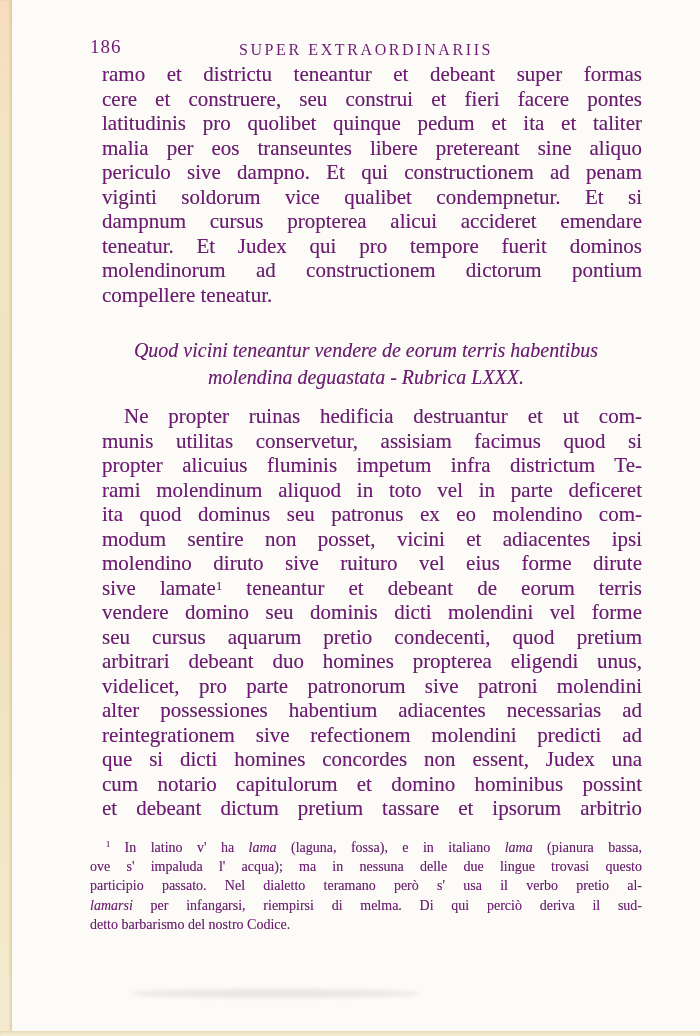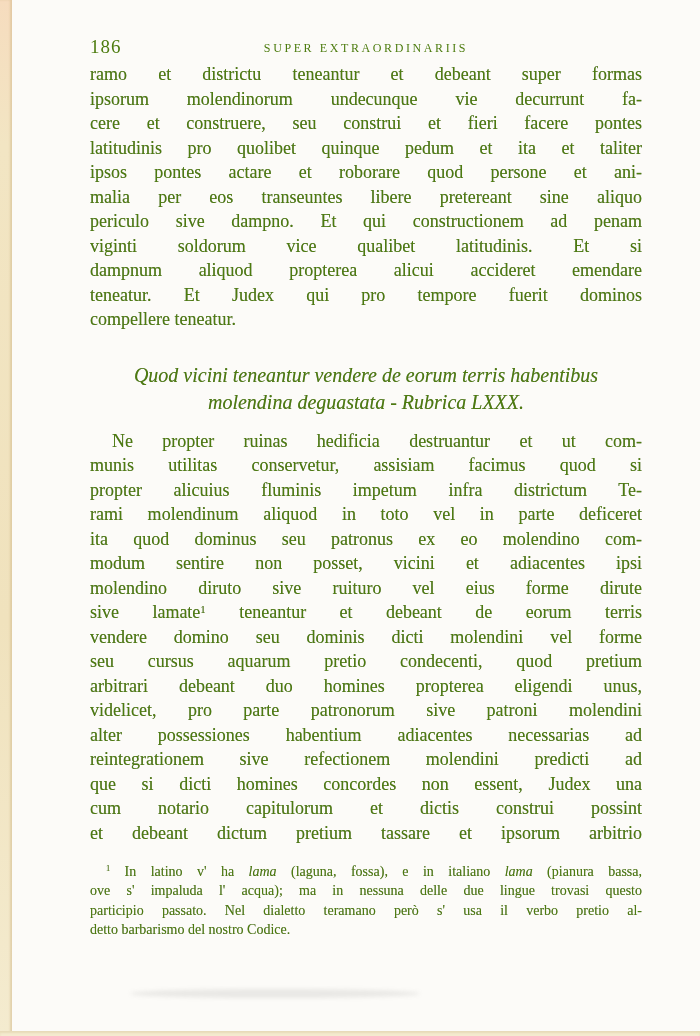--- a/index.html
+++ b/index.html
@@ -1,38 +1,38 @@
 <!DOCTYPE html>
 <html><head>
 <meta charset="utf-8">
 <style>
   html,body{margin:0;padding:0;background:#e9e9e9;}
   .page{
     position:relative;width:700px;height:1036px;margin:0 auto;
     background:#fcfbf8;overflow:hidden;
     font-family:"Liberation Serif","DejaVu Serif",serif;
-    color:#4d7c0f;
+    color:#701a75;
   }
   .edge-l{
     position:absolute;left:0;top:0;width:12px;height:100%;
     background:linear-gradient(180deg,#f6dcbe 0%,#f2e5c3 14%,#f0e2bd 60%,#f4ebcf 100%);
     box-shadow:inset -2px 0 2px rgba(205,180,130,.45);
   }
   .edge-b{
     position:absolute;left:0;bottom:0;width:100%;height:5px;
     background:#f4ebcf;box-shadow:inset 0 2px 2px rgba(210,190,140,.35);
   }
   .content{position:absolute;left:90px;top:36px;width:552px;}
   .hdr{position:relative;height:26px;}
   .hnum{position:absolute;left:0;top:0;font-size:19px;letter-spacing:1px;}
   .htitle{
-    text-align:center;font-size:12px;letter-spacing:2.6px;
+    text-align:center;font-size:16px;letter-spacing:2.6px;
     padding-top:5px;white-space:nowrap;
   }
-  .bodytext{font-size:18px;line-height:24.5px;text-shadow:0 0 .6px rgba(58,58,60,.5);}
+  .bodytext{font-size:21px;line-height:24.5px;text-shadow:0 0 .6px rgba(58,58,60,.5);margin-left:12px;}
   .tline{text-align:justify;text-align-last:justify;text-justify:inter-word;}
   .short-end .tline:last-child{text-align-last:left;}
   .indent-first .tline:first-child{text-indent:22px;font-family:Liberation Serif, serif;}
   .heading{
     font-style:italic;font-size:20px;line-height:27px;margin-top:30px;
     text-shadow:0 0 .6px rgba(58,58,60,.5);
   }
   .heading .tline{text-align:center;text-align-last:center;}
   .para2{margin-top:13px;}
   .footnote{margin-top:17px;font-size:14px;line-height:19.4px;text-shadow:0 0 .5px rgba(58,58,60,.45);}
@@ -53,29 +53,28 @@
   <div class="smudge"></div>
 
   <div class="content">
     <div class="hdr">
       <span class="hnum">186</span>
       <div class="htitle">SUPER EXTRAORDINARIIS</div>
     </div>
 
     <div class="bodytext short-end">
         <div class="tline">ramo et districtu teneantur et debeant super formas</div>
-        <div class="tline">ipsorum molendinorum undecunque vie decurrunt fa-</div>
         <div class="tline">cere et construere, seu construi et fieri facere pontes</div>
         <div class="tline">latitudinis pro quolibet quinque pedum et ita et taliter</div>
-        <div class="tline">ipsos pontes actare et roborare quod persone et ani-</div>
         <div class="tline">malia per eos transeuntes libere pretereant sine aliquo</div>
         <div class="tline">periculo sive dampno. Et qui constructionem ad penam</div>
-        <div class="tline">viginti soldorum vice qualibet latitudinis. Et si</div>
-        <div class="tline">dampnum aliquod propterea alicui accideret emendare</div>
+        <div class="tline">viginti soldorum vice qualibet condempnetur. Et si</div>
+        <div class="tline">dampnum cursus propterea alicui accideret emendare</div>
         <div class="tline">teneatur. Et Judex qui pro tempore fuerit dominos</div>
+        <div class="tline">molendinorum ad constructionem dictorum pontium</div>
         <div class="tline">compellere teneatur.</div>
       </div>
 
     <div class="heading">
         <div class="tline">Quod vicini teneantur vendere de eorum terris habentibus</div>
         <div class="tline">molendina deguastata - Rubrica LXXX.</div>
       </div>
 
     <div class="bodytext para2 indent-first">
         <div class="tline">Ne propter ruinas hedificia destruantur et ut com-</div>
@@ -86,24 +85,25 @@
         <div class="tline">modum sentire non posset, vicini et adiacentes ipsi</div>
         <div class="tline">molendino diruto sive ruituro vel eius forme dirute</div>
         <div class="tline"><span>sive lamate</span><span class="sup">1</span><span> teneantur et debeant de eorum terris</span></div>
         <div class="tline">vendere domino seu dominis dicti molendini vel forme</div>
         <div class="tline">seu cursus aquarum pretio condecenti, quod pretium</div>
         <div class="tline">arbitrari debeant duo homines propterea eligendi unus,</div>
         <div class="tline">videlicet, pro parte patronorum sive patroni molendini</div>
         <div class="tline">alter possessiones habentium adiacentes necessarias ad</div>
         <div class="tline">reintegrationem sive refectionem molendini predicti ad</div>
         <div class="tline">que si dicti homines concordes non essent, Judex una</div>
-        <div class="tline">cum notario capitulorum et dictis construi possint</div>
+        <div class="tline">cum notario capitulorum et domino hominibus possint</div>
         <div class="tline">et debeant dictum pretium tassare et ipsorum arbitrio</div>
       </div>
 
     <div class="footnote short-end">
         <div class="tline"><span class="sup">1</span><span> In latino v' ha </span><span class="i">lama</span><span> (laguna, fossa), e in italiano </span><span class="i">lama</span><span> (pianura bassa,</span></div>
         <div class="tline">ove s' impaluda l' acqua); ma in nessuna delle due lingue trovasi questo</div>
         <div class="tline">participio passato. Nel dialetto teramano però s' usa il verbo pretio al-</div>
+        <div class="tline"><span class="i">lamarsi</span><span> per infangarsi, riempirsi di melma. Di qui perciò deriva il sud-</span></div>
         <div class="tline">detto barbarismo del nostro Codice.</div>
       </div>
   </div>
 </div>
 
 </body></html>

